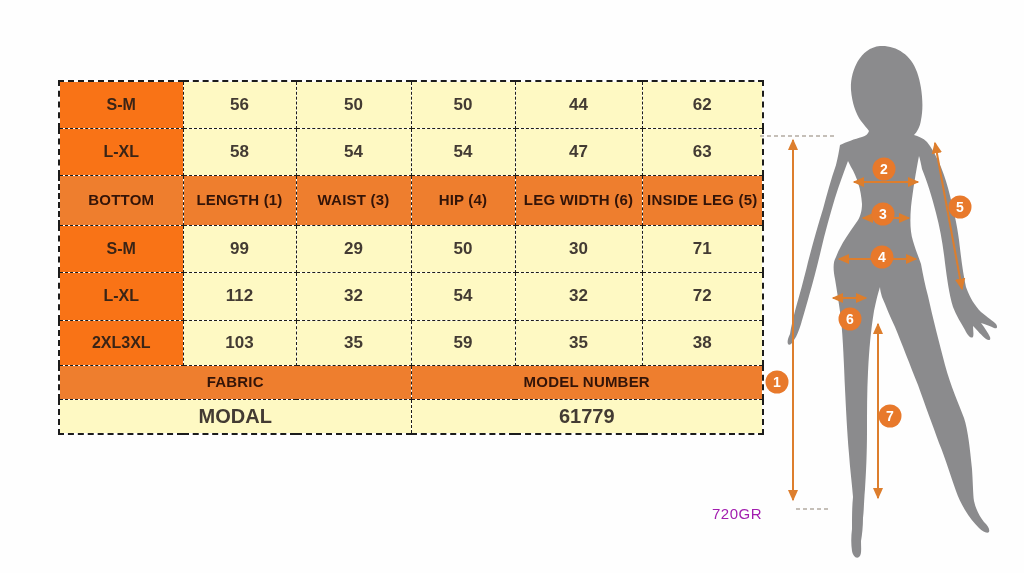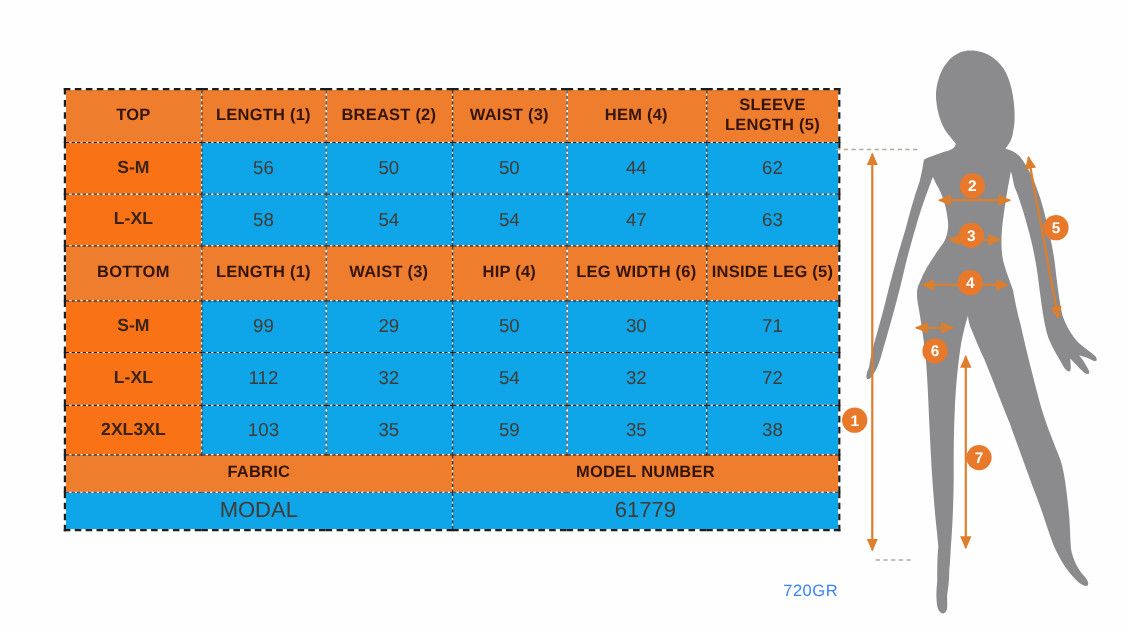--- a/index.html
+++ b/index.html
@@ -8,37 +8,37 @@
   .stage { position: relative; width: 1024px; height: 573px; background: #fefefe; }
 
   
   .size-table-wrap { position: absolute; left: 58px; top: 80px; width: 704px; }
   table.size-table { width: 704px; border-collapse: collapse; table-layout: fixed;
     border: 2px dashed #1c1c1c; }
   table.size-table td { border: 1px dashed #1c1c1c; text-align: center; vertical-align: middle;
     overflow: hidden; }
   td.hdr { background: #ee7e2e; color: #331408; font-weight: bold; font-size: 15px;
     letter-spacing: 0.2px; line-height: 1.25; }
-  td.cell { background: #0ea5e9; color: #433b33; font-size: 17px; }
+  td.cell { background: #fef9c3; color: #433b33; font-size: 17px; font-weight: bold; }
   td.sizecell { background: #f97316; color: #3a2416; font-weight: bold; font-size: 16px; }
   tr.r-top-hdr { height: 48px; }
   tr.r-data1 { height: 47px; }
   tr.r-data2 { height: 47px; }
   tr.r-data3 { height: 46px; }
   tr.r-bot-hdr { height: 50px; margin-top: 34px; }
   tr.r-data4 { height: 47px; }
   tr.r-data5 { height: 48px; }
   tr.r-data6 { height: 45px; }
   tr.r-fab-hdr { height: 34px; }
   tr.r-fab-val { height: 35px; }
   td.fabhdr { font-size: 15px; }
   td.fabval { font-size: 20px; }
 
-  .weight-note { position: absolute; left: 58px; top: 529px; width: 704px; text-align: right;
-    font-size: 15px; color: #3b82f6; letter-spacing: 0.5px; }
+  .weight-note { position: absolute; left: 58px; top: 505px; width: 704px; text-align: right;
+    font-size: 15px; color: #a21caf; letter-spacing: 0.5px; }
 
   
   .figure-diagram { position: absolute; left: 760px; top: 30px; width: 264px; height: 540px; }
   .marker-num { font-family: "Liberation Sans", sans-serif; font-size: 14px; font-weight: bold;
     fill: #ffffff; }
 </style>
 </head>
 <body>
 
 <div class="stage">
@@ -47,28 +47,20 @@
     <table class="size-table">
       <colgroup>
         <col style="width:124px">
           <col style="width:113px">
           <col style="width:115px">
         <col style="width:104px">
           <col style="width:127px">
           <col style="width:121px">
       </colgroup>
       <tbody>
-        <tr class="r-top-hdr">
-          <td class="hdr">TOP</td>
-          <td class="hdr">LENGTH (1)</td>
-          <td class="hdr">BREAST (2)</td>
-          <td class="hdr">WAIST (3)</td>
-          <td class="hdr">HEM (4)</td>
-          <td class="hdr">SLEEVE LENGTH (5)</td>
-        </tr>
         <tr class="r-data1">
           <td class="sizecell">S-M</td>
           <td class="cell">56</td>
           <td class="cell">50</td>
           <td class="cell">50</td>
           <td class="cell">44</td>
           <td class="cell">62</td>
         </tr>
         <tr class="r-data2">
           <td class="sizecell">L-XL</td>

